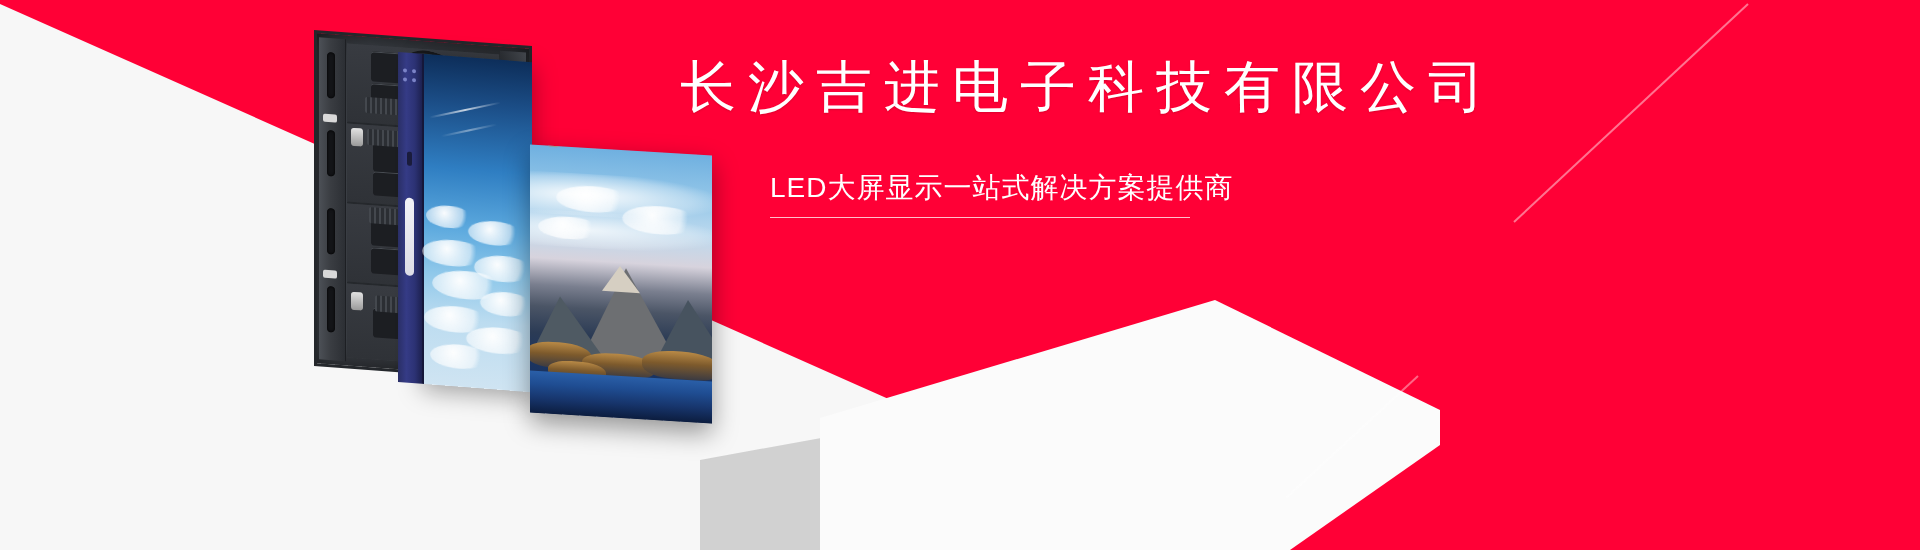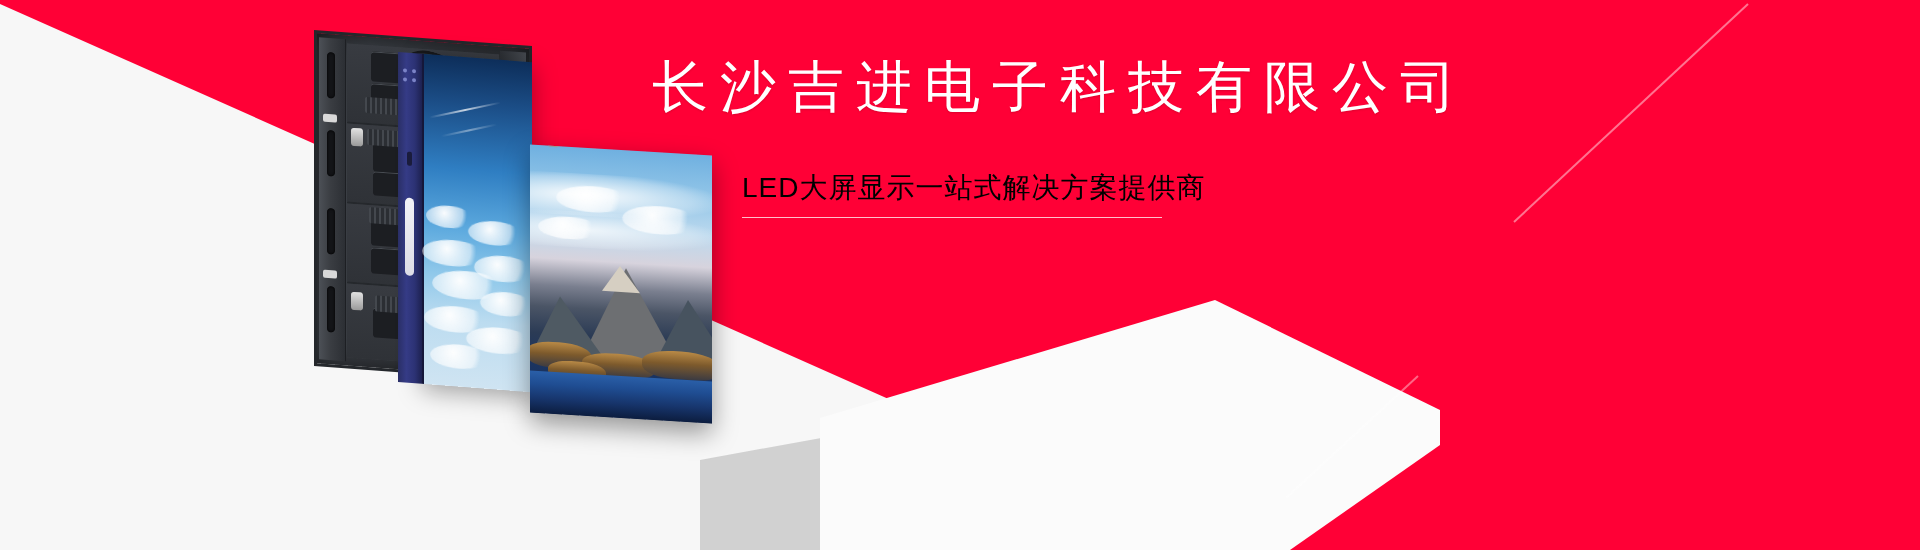--- a/index.html
+++ b/index.html
@@ -252,40 +252,40 @@
   }
   .mtn-cloudband {
     position: absolute;
     left: 0; right: 0;
     background: radial-gradient(ellipse at 30% 50%, rgba(255,255,255,.95), rgba(255,255,255,.3) 60%, rgba(255,255,255,0) 78%);
   }
 
   
   .text-block {
     position: absolute;
-    left: 652px;
+    left: 680px;
     top: 58px;
     width: 840px;
   }
   .title {
     color: #ffffff;
     font-size: 56px;
     line-height: 1.02;
     letter-spacing: 12px;
     font-weight: 400;
     white-space: nowrap;
     text-shadow: 0 1px 2px rgba(120,0,25,.25);
   }
   .subtitle-wrap {
     margin-top: 54px;
     width: 420px;
     margin-left: 90px;
   }
   .subtitle {
-    color: #000000;
+    color: #ffffff;
     font-size: 28px;
     letter-spacing: 1px;
     white-space: nowrap;
     text-align: left;
     font-weight: 400;
   }
   .rule {
     margin-top: 10px;
     height: 1px;
     background: rgba(255,255,255,.75);

